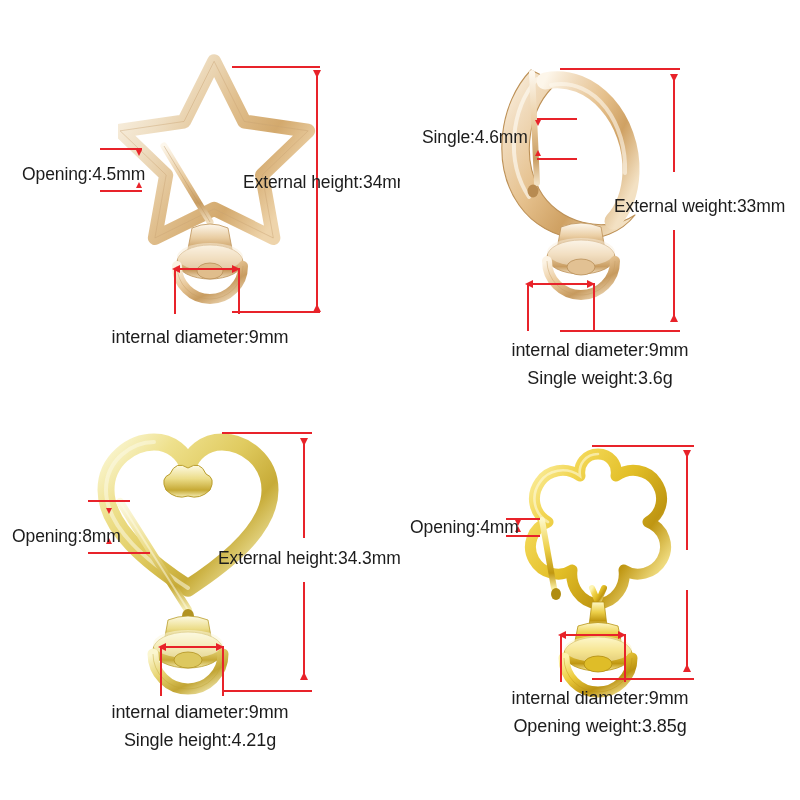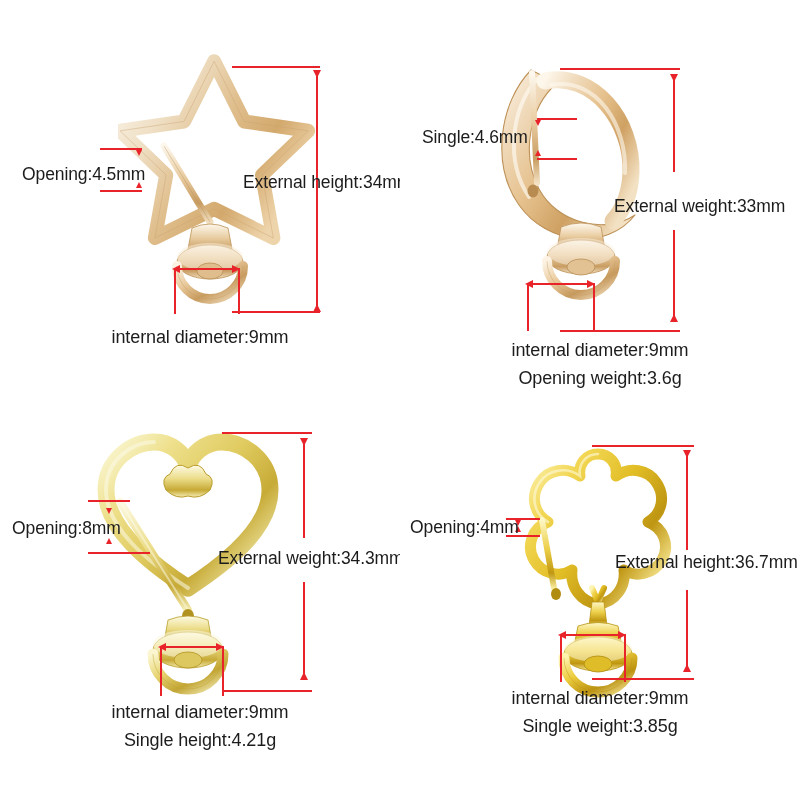--- a/index.html
+++ b/index.html
@@ -268,21 +268,21 @@
     <div class="mline h" style="left:137px; top:158px; width:40px;"></div>
     <div class="label" style="left:22px; top:127px;">Single:4.6mm</div>
 
     <div class="mline h" style="left:129px; top:283px; width:64px;"></div>
     <div class="arrow left" style="left:125px; top:280px;"></div>
     <div class="arrow right" style="left:187px; top:280px;"></div>
     <div class="mline v" style="left:127px; top:283px; height:48px;"></div>
     <div class="mline v" style="left:193px; top:283px; height:48px;"></div>
 
     <div class="caption" style="left:0; top:340px; width:400px;">internal diameter:9mm</div>
-    <div class="caption" style="left:0; top:368px; width:400px;">Opening weight:3.6g</div>
+    <div class="caption" style="left:0; top:368px; width:400px;">Single weight:3.6g</div>
   </div>
 
   <div class="panel bl">
 
     <div class="product" style="left:88px; top:22px;">
       <svg width="200" height="290" viewBox="0 0 200 290">
         <defs>
           <linearGradient id="heartBody" x1="0" y1="0" x2="1" y2="0.8">
             <stop offset="0%" stop-color="#fbf8d8"></stop>
             <stop offset="25%" stop-color="#eee08c"></stop>
@@ -329,27 +329,27 @@
         <path d="M65 232 a35 35 0 0 0 70 0" fill="none" stroke="#bfa332" stroke-width="1" opacity="0.4"></path>
       </svg>
     </div>
 
     <div class="mline h" style="left:222px; top:32px;  width:90px;"></div>
     <div class="arrow down" style="left:300px; top:38px;"></div>
     <div class="mline v" style="left:303px; top:38px;  height:100px;"></div>
     <div class="mline v" style="left:303px; top:182px; height:98px;"></div>
     <div class="arrow up" style="left:300px; top:272px;"></div>
     <div class="mline h" style="left:222px; top:290px; width:90px;"></div>
-    <div class="label" style="left:218px; top:148px;">External weight:34.3mm</div>
+    <div class="label" style="left:218px; top:148px;">External height:34.3mm</div>
 
     <div class="mline h" style="left:88px; top:100px; width:42px;"></div>
     <div class="arrow sdown" style="left:106px; top:108px;"></div>
     <div class="arrow sup" style="left:106px; top:138px;"></div>
     <div class="mline h" style="left:88px; top:152px; width:62px;"></div>
-    <div class="label" style="left:12px; top:118px;">Opening:8mm</div>
+    <div class="label" style="left:12px; top:126px;">Opening:8mm</div>
 
     <div class="mline h" style="left:162px; top:246px; width:60px;"></div>
     <div class="arrow left" style="left:158px; top:243px;"></div>
     <div class="arrow right" style="left:216px; top:243px;"></div>
     <div class="mline v" style="left:160px; top:246px; height:50px;"></div>
     <div class="mline v" style="left:222px; top:246px; height:50px;"></div>
 
     <div class="caption" style="left:0; top:302px; width:400px;">internal diameter:9mm</div>
     <div class="caption" style="left:0; top:330px; width:400px;">Single height:4.21g</div>
   </div>
@@ -412,32 +412,31 @@
         <path d="M66 220 a34 34 0 0 0 68 0" fill="none" stroke="#bb9211" stroke-width="1" opacity="0.4"></path>
       </svg>
     </div>
 
     <div class="mline h" style="left:192px; top:45px;  width:102px;"></div>
     <div class="arrow down" style="left:283px; top:50px;"></div>
     <div class="mline v" style="left:286px; top:50px;  height:100px;"></div>
     <div class="mline v" style="left:286px; top:190px; height:82px;"></div>
     <div class="arrow up" style="left:283px; top:264px;"></div>
     <div class="mline h" style="left:192px; top:278px; width:102px;"></div>
-    <div class="label" style="left:215px; top:152px;">External height:36.7mm</div>
 
     <div class="mline h" style="left:106px; top:118px; width:34px;"></div>
     <div class="arrow sdown" style="left:115px; top:120px;"></div>
     <div class="arrow sup" style="left:115px; top:126px;"></div>
     <div class="mline h" style="left:106px; top:135px; width:34px;"></div>
     <div class="label" style="left:10px; top:117px;">Opening:4mm</div>
 
     <div class="mline h" style="left:162px; top:234px; width:62px;"></div>
     <div class="arrow left" style="left:158px; top:231px;"></div>
     <div class="arrow right" style="left:218px; top:231px;"></div>
     <div class="mline v" style="left:160px; top:234px; height:48px;"></div>
     <div class="mline v" style="left:224px; top:234px; height:48px;"></div>
 
     <div class="caption" style="left:0; top:288px; width:400px;">internal diameter:9mm</div>
-    <div class="caption" style="left:0; top:316px; width:400px;">Single weight:3.85g</div>
+    <div class="caption" style="left:0; top:316px; width:400px;">Opening weight:3.85g</div>
   </div>
 
 
 </div>
 
 </body></html>

